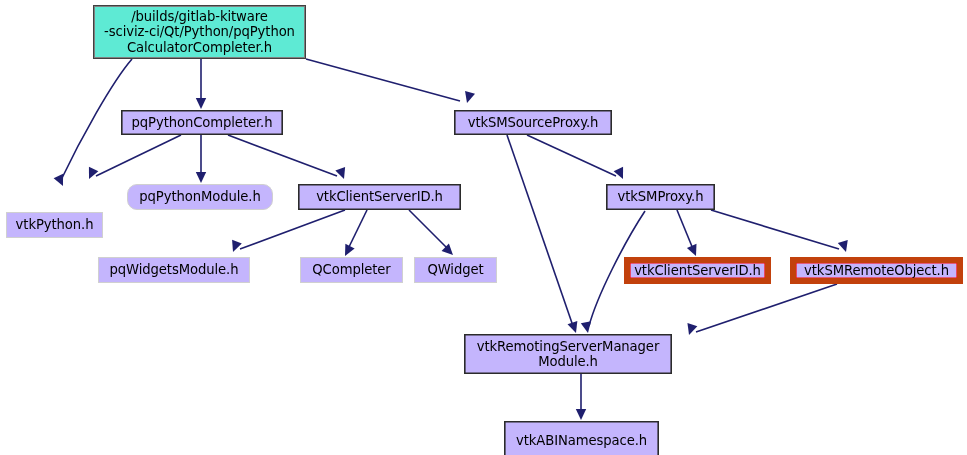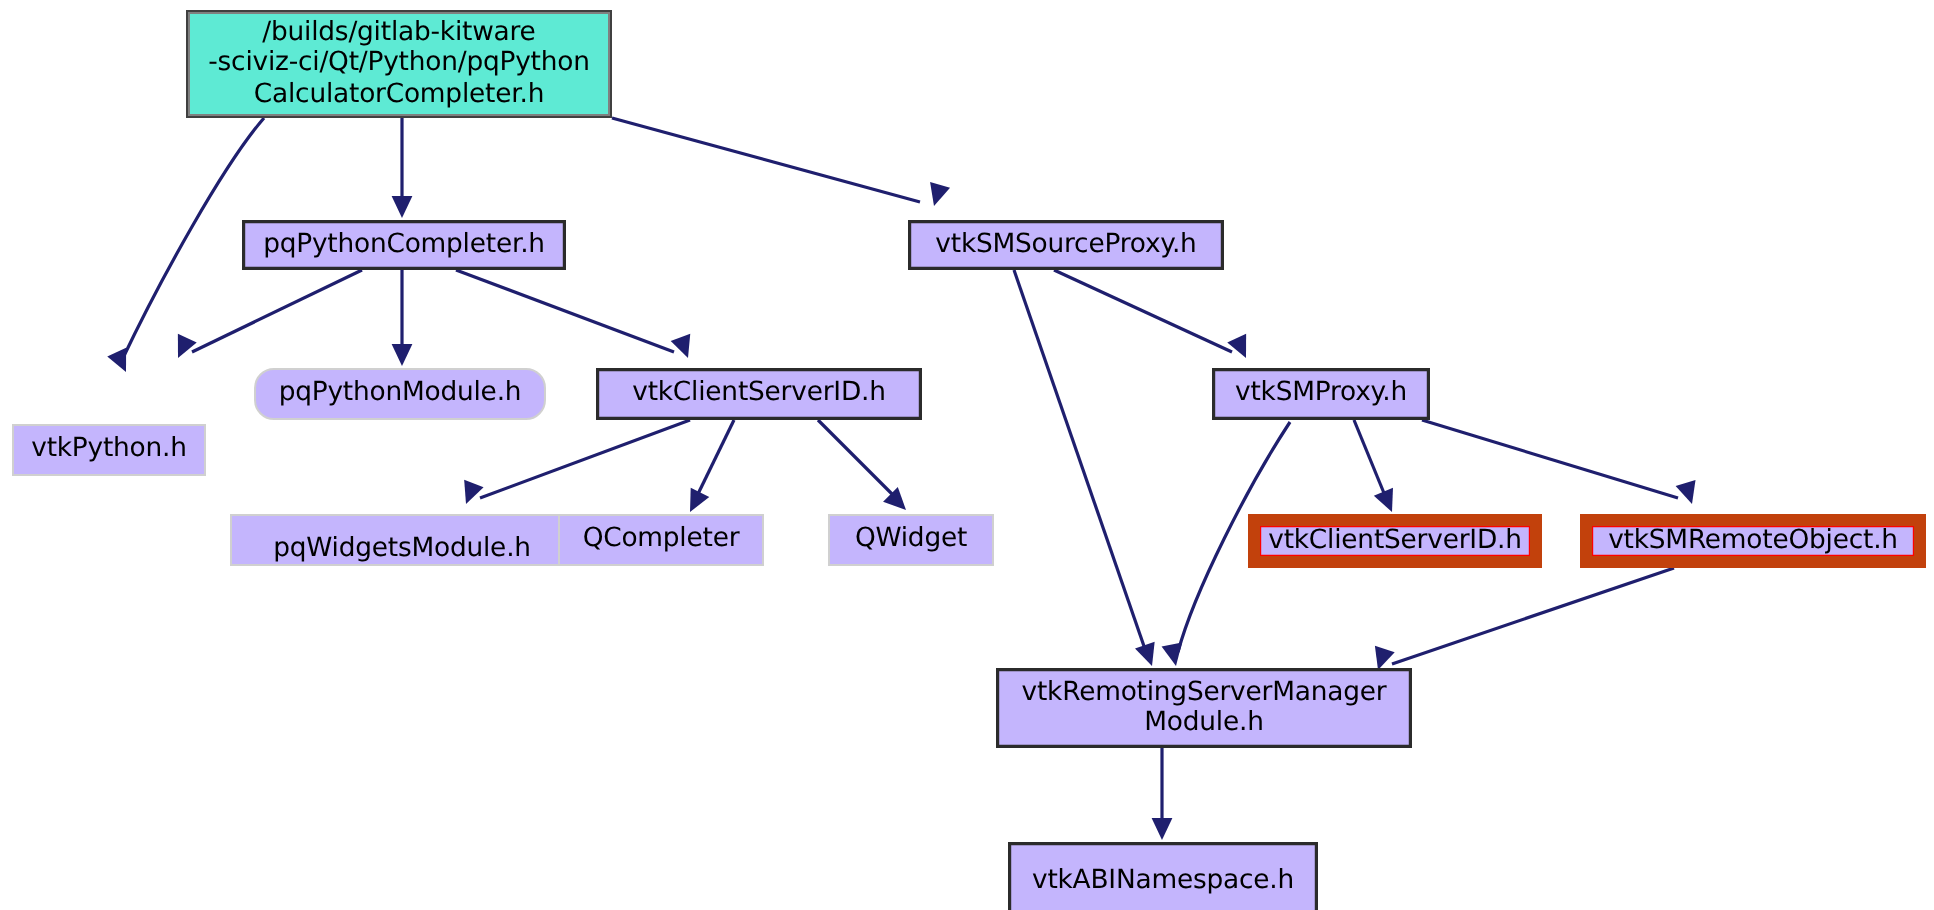--- a/index.html
+++ b/index.html
@@ -95,21 +95,21 @@
     </svg>
 <div class="node root" style="left: 93px; top: 5px; width: 213px; height: 54px;"><span>/builds/gitlab-kitware
 -sciviz-ci/Qt/Python/pqPython
 CalculatorCompleter.h</span></div>
     <div class="node solid" style="left: 121px; top: 110px; width: 162px; height: 25px;"><span>pqPythonCompleter.h</span></div>
     <div class="node solid" style="left: 454px; top: 110px; width: 158px; height: 25px;"><span>vtkSMSourceProxy.h</span></div>
     <div class="node faint" style="left: 6px; top: 184px; width: 97px; height: 26px; margin-top: 28px;"><span>vtkPython.h</span></div>
     <div class="node faint" style="left: 127px; top: 184px; width: 146px; height: 26px; border-radius: 10px;"><span>pqPythonModule.h</span></div>
     <div class="node solid" style="left: 298px; top: 184px; width: 163px; height: 26px;"><span>vtkClientServerID.h</span></div>
     <div class="node solid" style="left: 606px; top: 184px; width: 109px; height: 26px;"><span>vtkSMProxy.h</span></div>
-    <div class="node faint" style="left: 115px; top: 257px; width: 172px; height: 26px; align-items: flex-end;"><span>pqWidgetsModule.h</span></div>
-    <div class="node faint" style="left: 279px; top: 257px; width: 103px; height: 26px;"><span>QCompleter</span></div>
+    <div class="node faint" style="left: 98px; top: 257px; width: 152px; height: 26px;"><span>pqWidgetsModule.h</span></div>
+    <div class="node faint" style="left: 300px; top: 257px; width: 103px; height: 26px;"><span>QCompleter</span></div>
     <div class="node faint" style="left: 414px; top: 257px; width: 83px; height: 26px;"><span>QWidget</span></div>
     <div class="node danger" style="left: 624px; top: 257px; width: 147px; height: 27px;"><span>vtkClientServerID.h</span></div>
     <div class="node danger" style="left: 790px; top: 257px; width: 173px; height: 27px;"><span>vtkSMRemoteObject.h</span></div>
-    <div class="node solid" style="left: 498px; top: 334px; width: 208px; height: 40px;"><span>vtkRemotingServerManager
+    <div class="node solid" style="left: 464px; top: 334px; width: 208px; height: 40px;"><span>vtkRemotingServerManager
 Module.h</span></div>
     <div class="node solid" style="left: 504px; top: 421px; width: 155px; height: 39px;"><span>vtkABINamespace.h</span></div>
   </div>
 
 </body></html>

